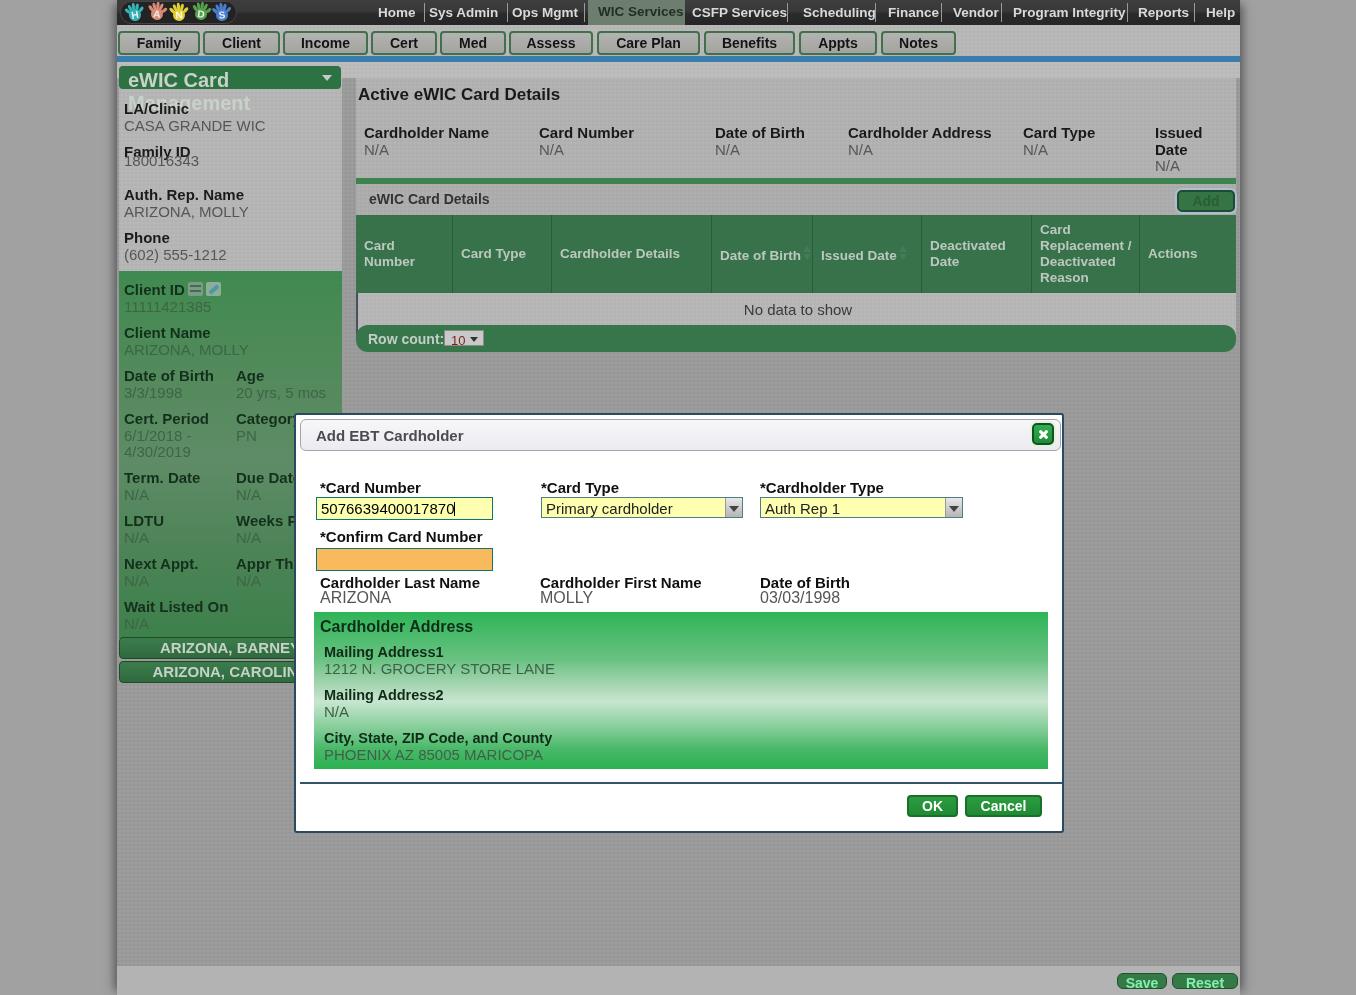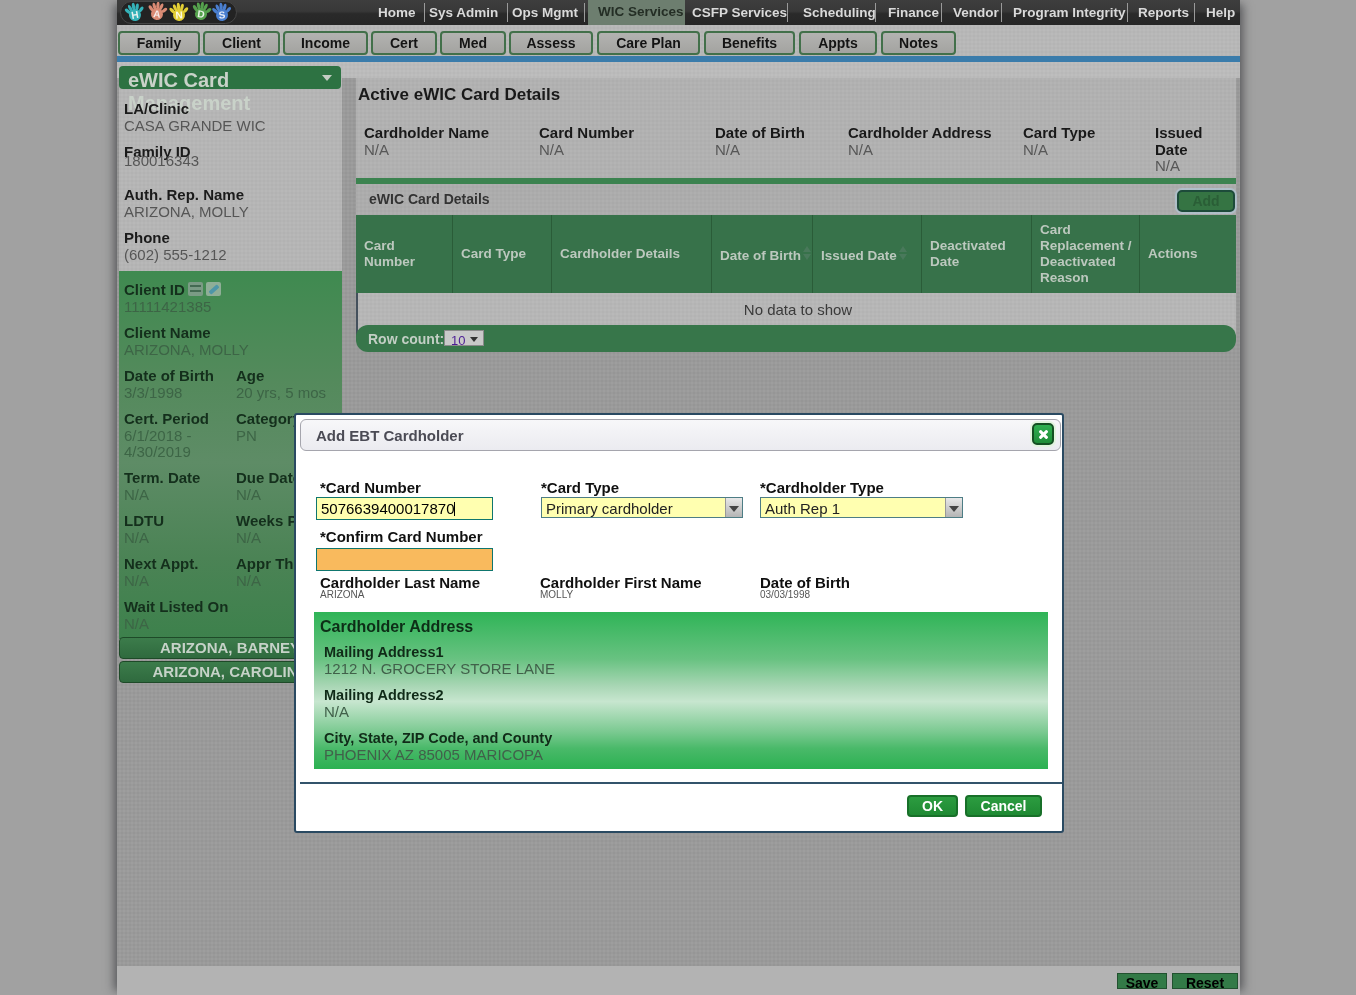--- a/index.html
+++ b/index.html
@@ -59,54 +59,54 @@
   #thead { position:absolute; left:0; top:37px; width:880px; height:78px; background:#37724a; }
   .th { position:absolute; top:0; height:78px; border-right:1px solid #2a5c38;
     color:#bcc8be; font-size:13.5px; font-weight:bold; line-height:16px; }
   .th > div { position:absolute; left:8px; white-space:nowrap; }
   #nodata { position:absolute; left:0; top:115px; width:880px; height:44px; background-color:#b3b3b3;
     border-left:2px solid #44505c; }
   #nodata span { position:absolute; left:0; width:880px; top:8px; text-align:center; font-size:15px; color:#3a3a3a; }
   #sec-foot { position:absolute; left:0; top:147px; width:880px; height:27px; background:#37764a;border-radius:12px; }
   #sec-foot b { position:absolute; left:12px; top:6px; font-size:14px; font-weight:bold; color:#c3cfc5; }
   #rowsel { position:absolute; left:88px; top:5px; width:40px; height:16px; background:#c9c9c9;
-    border:1px solid #8a8a8a; font-size:13px; color:#4c1d95; }
+    border:1px solid #8a8a8a; font-size:13px; color:#7f1d1d; }
   #rowsel i { position:absolute; left:6px; top:2px; font-style:normal; }
   #rowsel .arr { position:absolute; right:5px; top:6px; width:0; height:0;
     border-left:4px solid transparent; border-right:4px solid transparent; border-top:5px solid #333; }
   
   .sort { display:inline-block; position:relative; width:9px; height:14px; margin-left:2px; }
   .sort .u { position:absolute; left:0; top:0; width:0; height:0;
     border-left:4.5px solid transparent; border-right:4.5px solid transparent; border-bottom:6px solid #49795b; }
   .sort .d { position:absolute; left:0; top:8px; width:0; height:0;
     border-left:4.5px solid transparent; border-right:4.5px solid transparent; border-top:6px solid #49795b; }
   
   .dots { background-image:
     linear-gradient(0deg, transparent 50%, rgba(255,255,255,.04) 50%),
     linear-gradient(90deg, transparent 50%, rgba(255,255,255,.04) 50%);
     background-size:4px 4px; }
   
   #footer { position:absolute; left:0; top:966px; width:1123px; height:29px; background:#b3b3b3; }
   .fbtn { position:absolute; top:7px; height:16px; background:#337a47; border:1px solid #22512f;
-    border-radius:0; color:#000000; font-size:14px; font-weight:bold; text-align:center; line-height:18px; }
+    border-radius:6px; color:#86efac; font-size:14px; font-weight:bold; text-align:center; line-height:18px; }
   
   #modal { position:absolute; left:294px; top:413px; width:770px; height:420px; background:#fff;
     border:2px solid #2a4a62; border-radius:3px; z-index:100; }
   #mtitle { position:absolute; left:4px; top:4px; width:761px; height:32px;
     background:linear-gradient(180deg,#f7f7f9,#ebebf0); border:1px solid #a5a5ad; border-radius:6px; }
   #mtitle span { position:absolute; left:15px; top:7px; font-size:15px; font-weight:bold; color:#4b4b55; }
   #mclose { position:absolute; left:736px; top:8px; width:22px; height:22px;
     background:linear-gradient(180deg,#2fb050,#1f8c38); border:2px solid #145022; border-radius:5px;
     box-shadow:0 0 0 2px #e2f4de; }
   #mclose:before, #mclose:after { content:""; position:absolute; left:3.5px; top:7.5px; width:11px; height:3px;
     background:#fff; border-radius:1px; }
   #mclose:before { transform:rotate(45deg); }
   #mclose:after { transform:rotate(-45deg); }
   .flab { position:absolute; font-size:15px; font-weight:bold; color:#101010; white-space:nowrap; }
-  .fval { position:absolute; font-size:10px; color:#555; white-space:nowrap; }
+  .fval { position:absolute; font-size:16px; color:#555; white-space:nowrap; }
   .yinput { position:absolute; background:#ffffb0; border:1px solid #0f766e; font-size:15px; color:#000; }
   .sel { position:absolute; background:#ffffb0; border:1px solid #4d7d85; }
   .sel .txt { position:absolute; left:4px; top:2px; font-size:15px; color:#222; white-space:nowrap; }
   .sel .btn { position:absolute; right:0; top:0; width:17px; height:100%;
     background:linear-gradient(180deg,#e8e8e8,#b5b5b5); border-left:1px solid #999; }
   .sel .btn .arr { position:absolute; left:3px; top:8px; width:0; height:0;
     border-left:5px solid transparent; border-right:5px solid transparent; border-top:6px solid #444; }
   #greenbox { position:absolute; left:18px; top:197px; width:734px; height:157px;
     background:linear-gradient(180deg,#2fb457 0%,#68c281 30%,#a8d6b4 47%,#c7e6cf 57%,#7cca92 76%,#49b969 87%,#2bb151 100%); }
   #greenbox h3 { position:absolute; left:6px; top:6px; font-size:16px; font-weight:bold; color:#0d2e17; }

